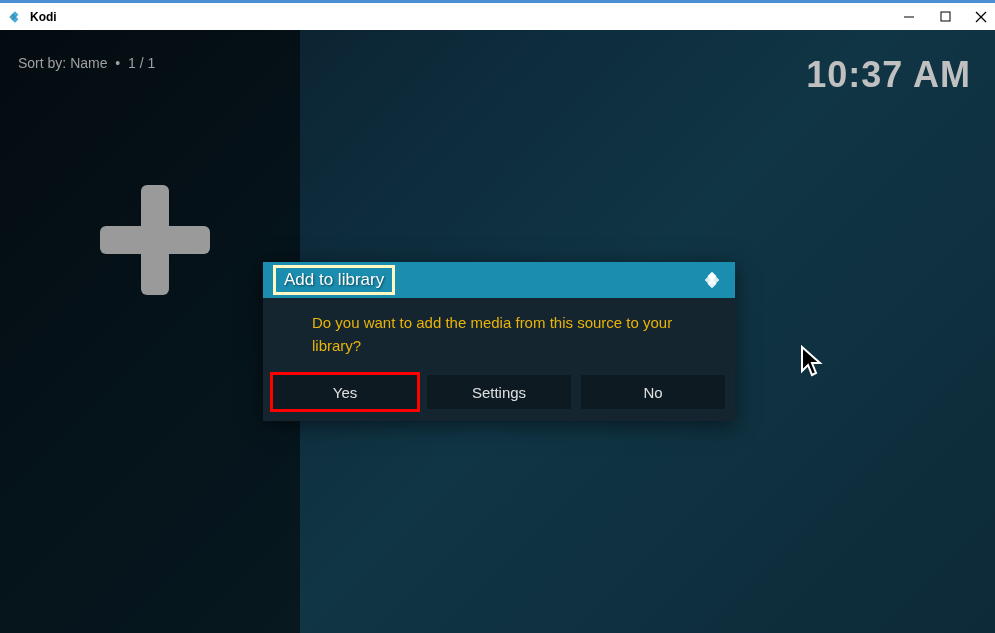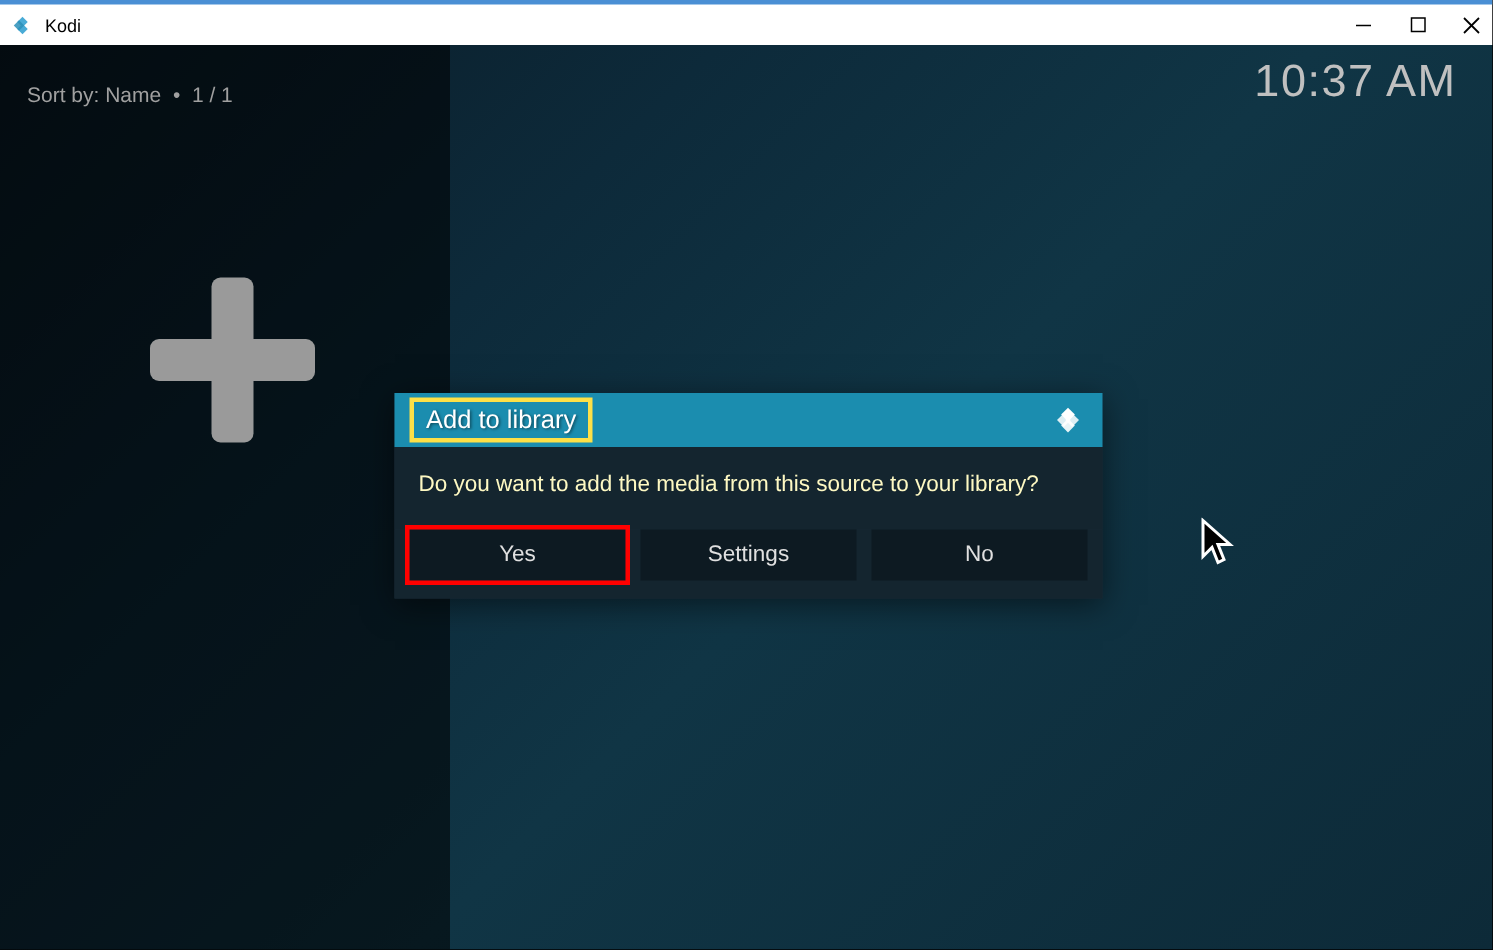--- a/index.html
+++ b/index.html
@@ -29,20 +29,21 @@
       align-items: center;
       gap: 8px;
     }
     .kodi-logo-small {
       width: 14px;
       height: 14px;
     }
     .titlebar-title {
       font-size: 12px;
       color: #000;
+      font-weight: bold;
     }
     .titlebar-controls {
       display: flex;
       gap: 24px;
       align-items: center;
     }
     .titlebar-btn {
       width: 12px;
       height: 12px;
       cursor: pointer;
@@ -76,25 +77,25 @@
       color: #d0d0d0;
       letter-spacing: 0.5px;
     }
     .sort-info {
       font-size: 14px;
       color: #a0a0a0;
       margin-top: 13px;
     }
     .clock {
       position: absolute;
-      top: 8px;
+      top: 24px;
       right: 24px;
       color: #c0c0c0;
-      font-size: 30px;
-      font-weight: 400;
+      font-size: 36px;
+      font-weight: 700;
       letter-spacing: 1px;
     }
     .plus-icon {
       position: absolute;
       top: 145px;
       left: 90px;
       width: 130px;
       height: 130px;
       display: flex;
       align-items: center;
@@ -135,42 +136,43 @@
     .dialog-header {
       background: #1b8daf;
       height: 36px;
       display: flex;
       align-items: center;
       justify-content: space-between;
       padding: 0 12px;
       position: relative;
     }
     .dialog-title-wrap {
-      border: 3px solid #fde047;
+      border: 3px solid #fef9c3;
       padding: 2px 8px;
       margin-left: -2px;
     }
     .dialog-title {
       color: #fff;
       font-size: 17px;
       font-weight: 500;
       text-shadow: 1px 1px 2px rgba(0,0,0,0.5);
     }
     .dialog-logo {
       width: 22px;
       height: 22px;
     }
     .dialog-body {
       padding: 14px 16px 18px 16px;
       background: #14252f;
     }
     .dialog-message {
-      color: #fef9c3;
+      color: #eab308;
       font-size: 15px;
       line-height: 1.5;
+      margin-left: 33px;
     }
     .dialog-buttons {
       display: flex;
       gap: 10px;
       padding: 0 10px 12px 10px;
       background: #14252f;
     }
     .dialog-btn {
       flex: 1;
       height: 34px;

